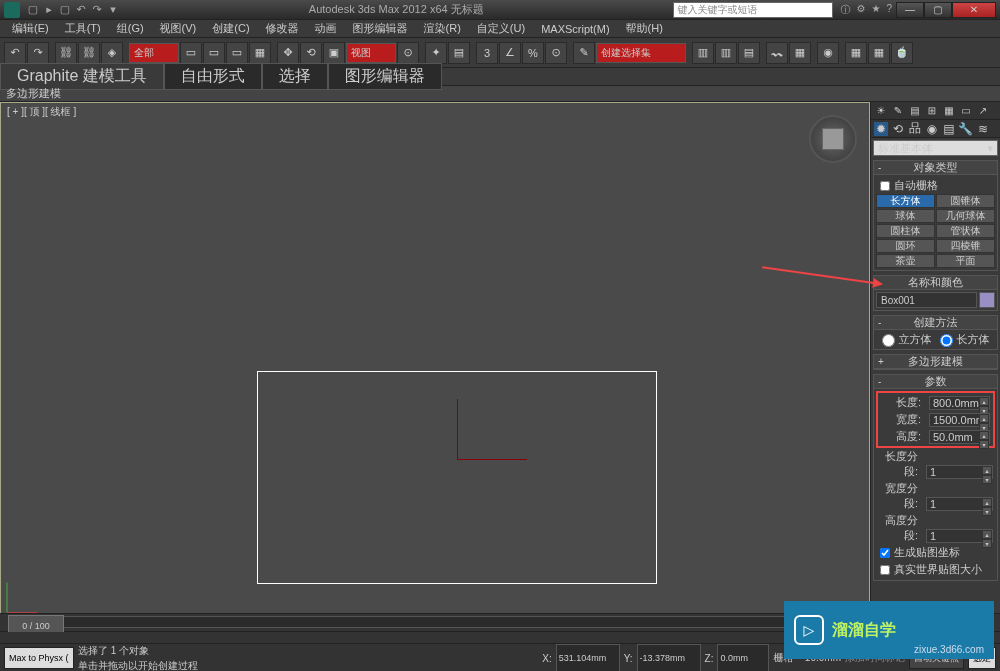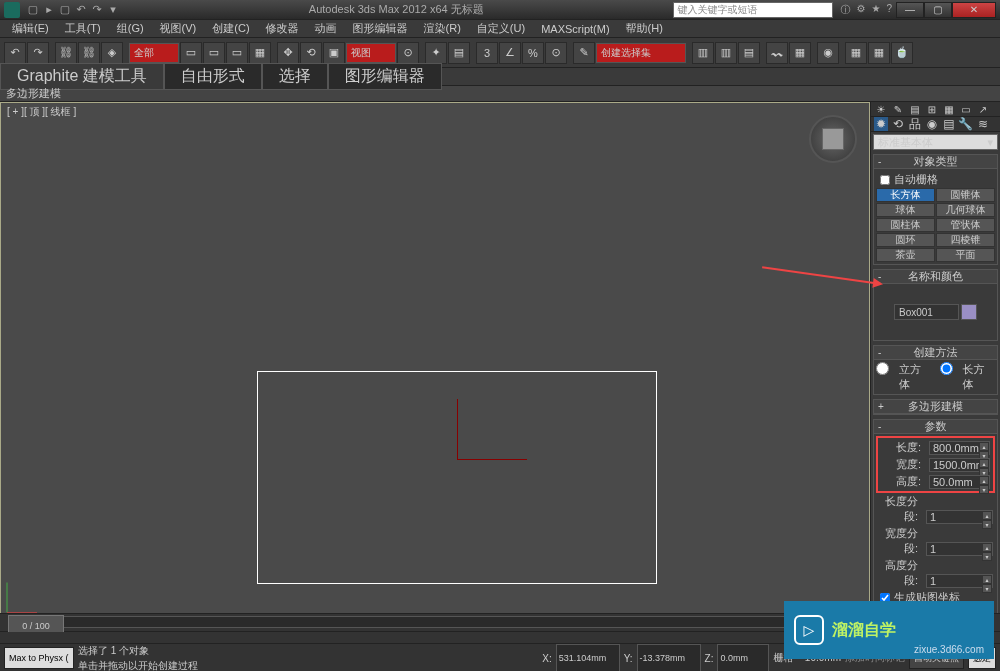--- a/index.html
+++ b/index.html
@@ -45,25 +45,25 @@
 .rp-dropdown{margin:2px;height:16px;background:#ddd;color:#000;border:1px solid #666;padding:0 4px;font-size:10px;display:flex;align-items:center;justify-content:space-between}
 .rp-section{margin:2px 2px;border:1px solid #555}
 .rp-header{height:14px;background:#444;border-bottom:1px solid #555;text-align:center;font-size:10px;display:flex;align-items:center;justify-content:center;position:relative}
 .rp-header .toggle{position:absolute;left:4px;font-size:10px}
 .rp-body{padding:2px;background:#3a3a3a}
 .rp-check{display:flex;align-items:center;gap:4px;padding:1px 4px;font-size:10px}
 .rp-check input{width:10px;height:10px}
 .rp-btn-grid{display:grid;grid-template-columns:1fr 1fr;gap:1px}
 .rp-btn{height:14px;background:#555;border:1px solid #333;text-align:center;font-size:10px;display:flex;align-items:center;justify-content:center;cursor:pointer}
 .rp-btn.active{background:#2a6aaa;color:#fff}
-.rp-name-row{display:flex;gap:2px;margin:20px}
+.rp-name-row{display:flex;gap:2px;margin:2px}
 .rp-name-input{flex:1;height:16px;background:#333;border:1px solid #555;padding:0 4px;font-size:10px;display:flex;align-items:center}
 .rp-color{width:16px;height:16px;background:#9a8fc4;border:1px solid #555}
 .rp-radio-row{display:flex;align-items:center;justify-content:center;gap:8px;padding:2px;font-size:10px}
-.rp-radio-row label{display:flex;align-items:flex-start;gap:10px}
+.rp-radio-row label{display:flex;align-items:flex-end;gap:4px}
 .rp-param-row{display:flex;align-items:flex-end;padding:1px 2px;font-size:10px;gap:6px}
 .rp-param-row .lbl{width:42px;text-align:right;padding-right:2px}
 .rp-spinner{flex:1;height:14px;background:#333;border:1px solid #555;padding:0 3px;display:flex;align-items:center;font-size:10px;position:relative}
 .rp-spinner .arrows{position:absolute;right:0;top:0;width:10px;height:100%;display:flex;flex-direction:column}
 .rp-spinner .arrows span{flex:1;background:#555;border:1px solid #333;font-size:6px;display:flex;align-items:center;justify-content:center}
 .red-box{border:2px solid #e44!important}
 .red-arrow{position:absolute;top:180px;left:760px;width:120px;height:2px;background:#e44;transform:rotate(8deg);transform-origin:right center;z-index:5}
 .red-arrow::after{content:"";position:absolute;right:-2px;top:-4px;border-left:10px solid #e44;border-top:5px solid transparent;border-bottom:5px solid transparent}
 .bottom-area{position:absolute;bottom:0;left:0;right:0;height:58px;background:#333;border-top:1px solid #222}
 .timeline{height:18px;background:#333;display:flex;align-items:center;position:relative;border-bottom:1px solid #222}

